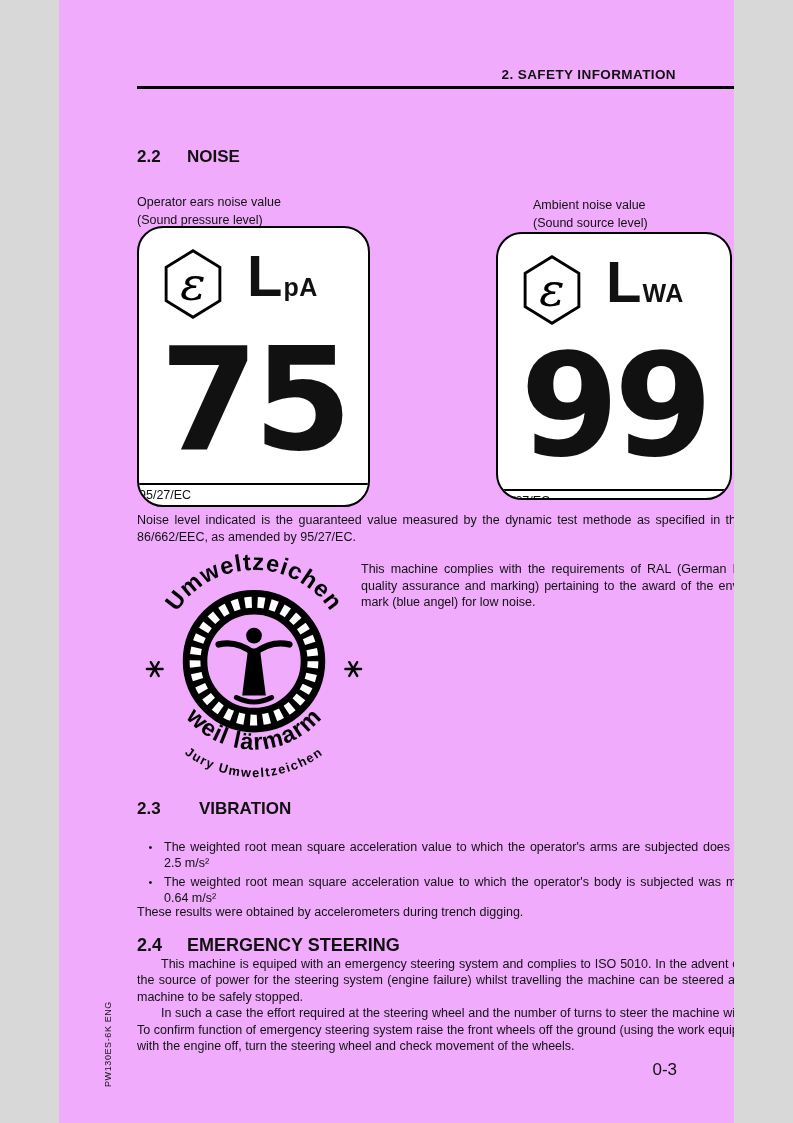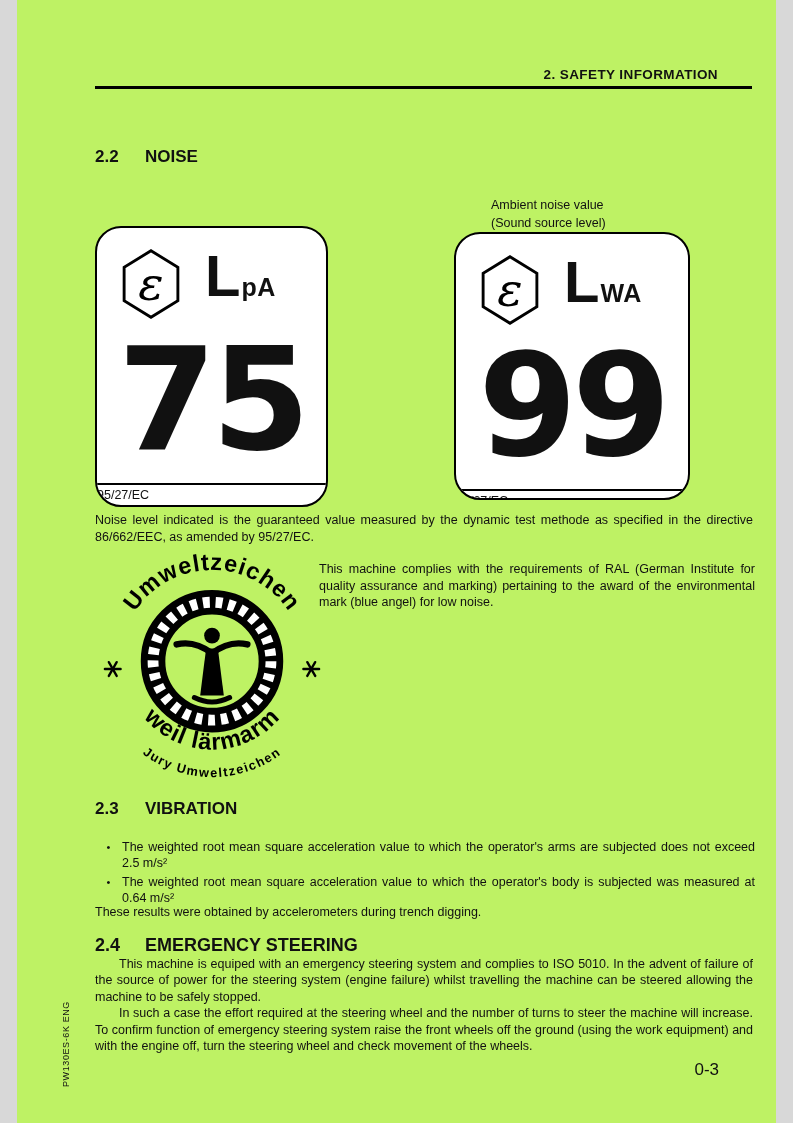--- a/index.html
+++ b/index.html
@@ -1,28 +1,28 @@
 <!DOCTYPE html>
 <html><head>
 <meta charset="utf-8">
 <style>
   * { margin:0; padding:0; box-sizing:border-box; }
   html, body { background:#d8d8d8; }
   body { font-family:"Liberation Sans","DejaVu Sans",sans-serif; color:#111; }
-  .page { position:relative; width:759px; height:1123px; background:#bef264; margin:0 auto; overflow:hidden; }
+  .page { position:relative; width:675px; height:1123px; background:#f0abfc; margin:0 auto; overflow:hidden; }
 
   .header-title { position:absolute; top:67px; right:58px; font-size:13.5px; font-weight:bold; letter-spacing:.4px; }
   .header-rule { position:absolute; top:86px; left:78px; width:657px; height:2.5px; background:#000; }
 
   .section-heading { position:absolute; left:78px; font-weight:bold; display:flex; }
   .section-heading .num { flex:0 0 50px; }
   .h-lg { font-size:17px; }
   .h-md { font-size:18px; }
   #h22 { top:147px; }
-  #h23 { top:799px; }
+  #h23 { top:799px;gap:12px; }
   #h24 { top:935px; }
 
   .plate-label { position:absolute; font-size:12.5px; line-height:1.4; }
   #label-left { left:78px; top:194px; }
   #label-right { left:474px; top:197px; }
 
   .plate { position:absolute; border:2.5px solid #000; border-radius:26px; background:#fff; display:flex; flex-direction:column; overflow:hidden; }
   #plate-left  { left:78px;  top:226px; width:233px; height:281px; }
   #plate-right { left:437px; top:232px; width:236px; height:268px; }
   .plate-top { display:flex; align-items:flex-start; padding:20px 10px 0 22px; height:108px; flex:0 0 auto; }
@@ -64,20 +64,24 @@
 <div class="page">
 
   <div class="header-title">2. SAFETY INFORMATION</div>
   <div class="header-rule"></div>
 
   <div class="section-heading h-lg" id="h22">
     <span class="num">2.2</span>
     <span class="ttl">NOISE</span>
   </div>
 
+  <div class="plate-label" id="label-left">
+    <div>Operator ears noise value</div>
+    <div>(Sound pressure level)</div>
+  </div>
   <div class="plate-label" id="label-right">
     <div>Ambient noise value</div>
     <div>(Sound source level)</div>
   </div>
 
   <div class="plate" id="plate-left">
     <div class="plate-top">
       <svg class="hex-icon" viewBox="0 0 100 112">
         <polygon points="50,4 92,30 92,82 50,108 8,82 8,30" fill="none" stroke="#000" stroke-width="4.5"></polygon>
         <text class="hex-glyph" x="50" y="81" text-anchor="middle">ε</text>

